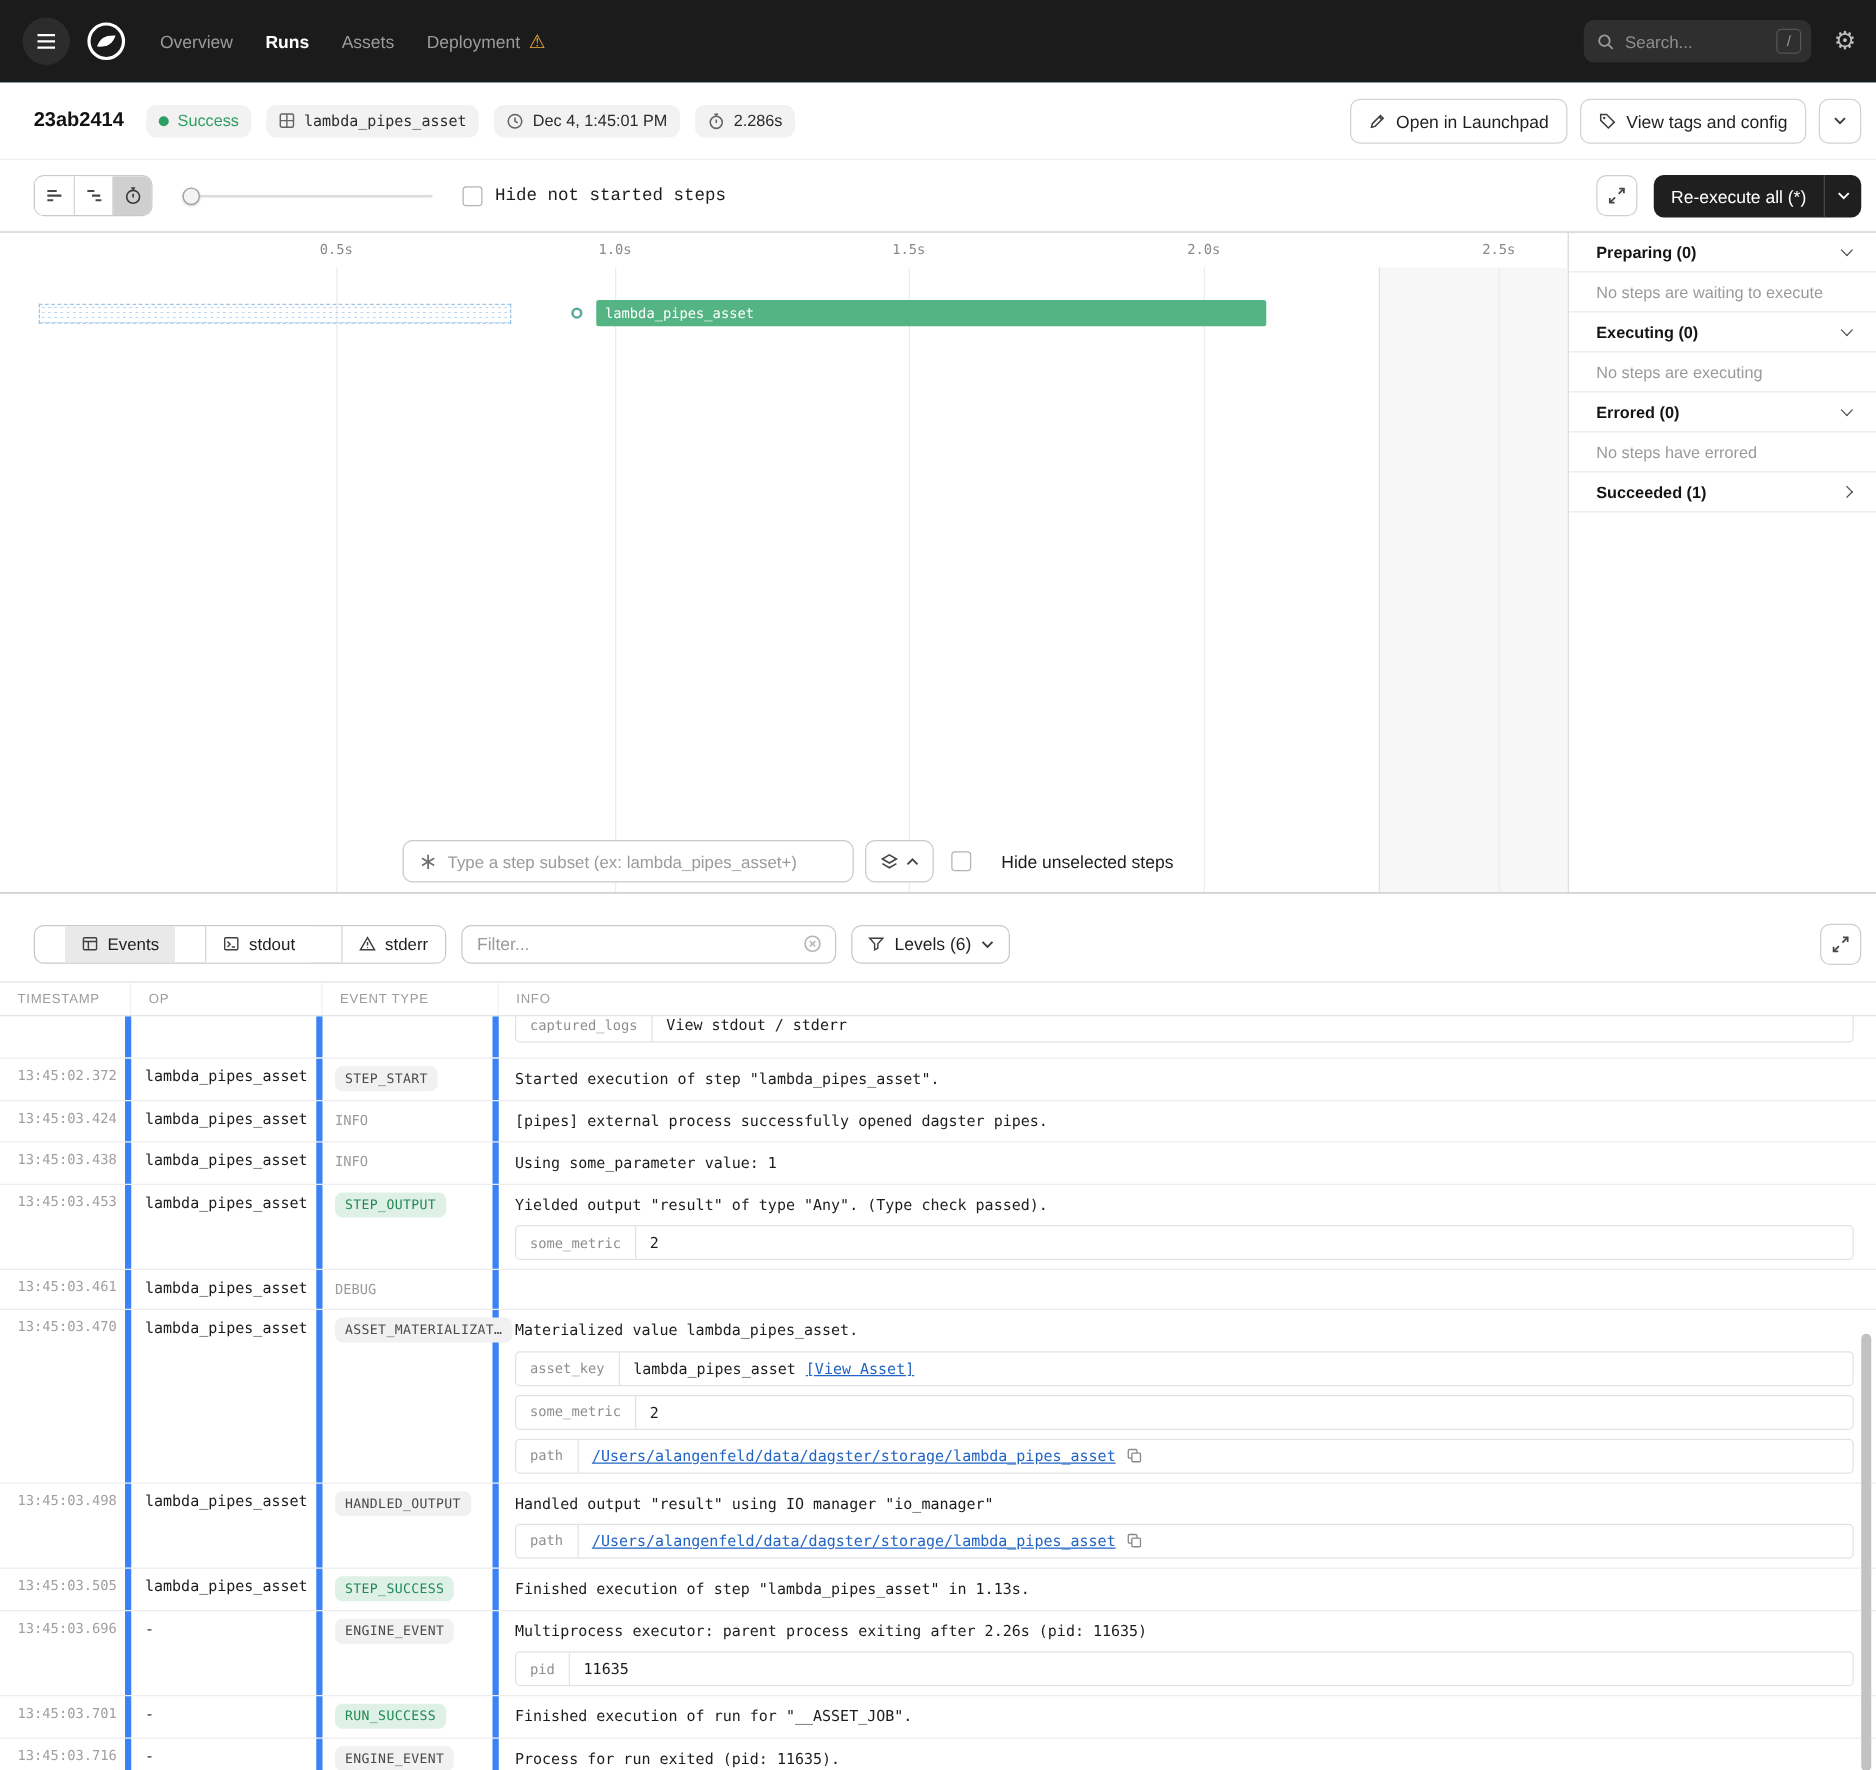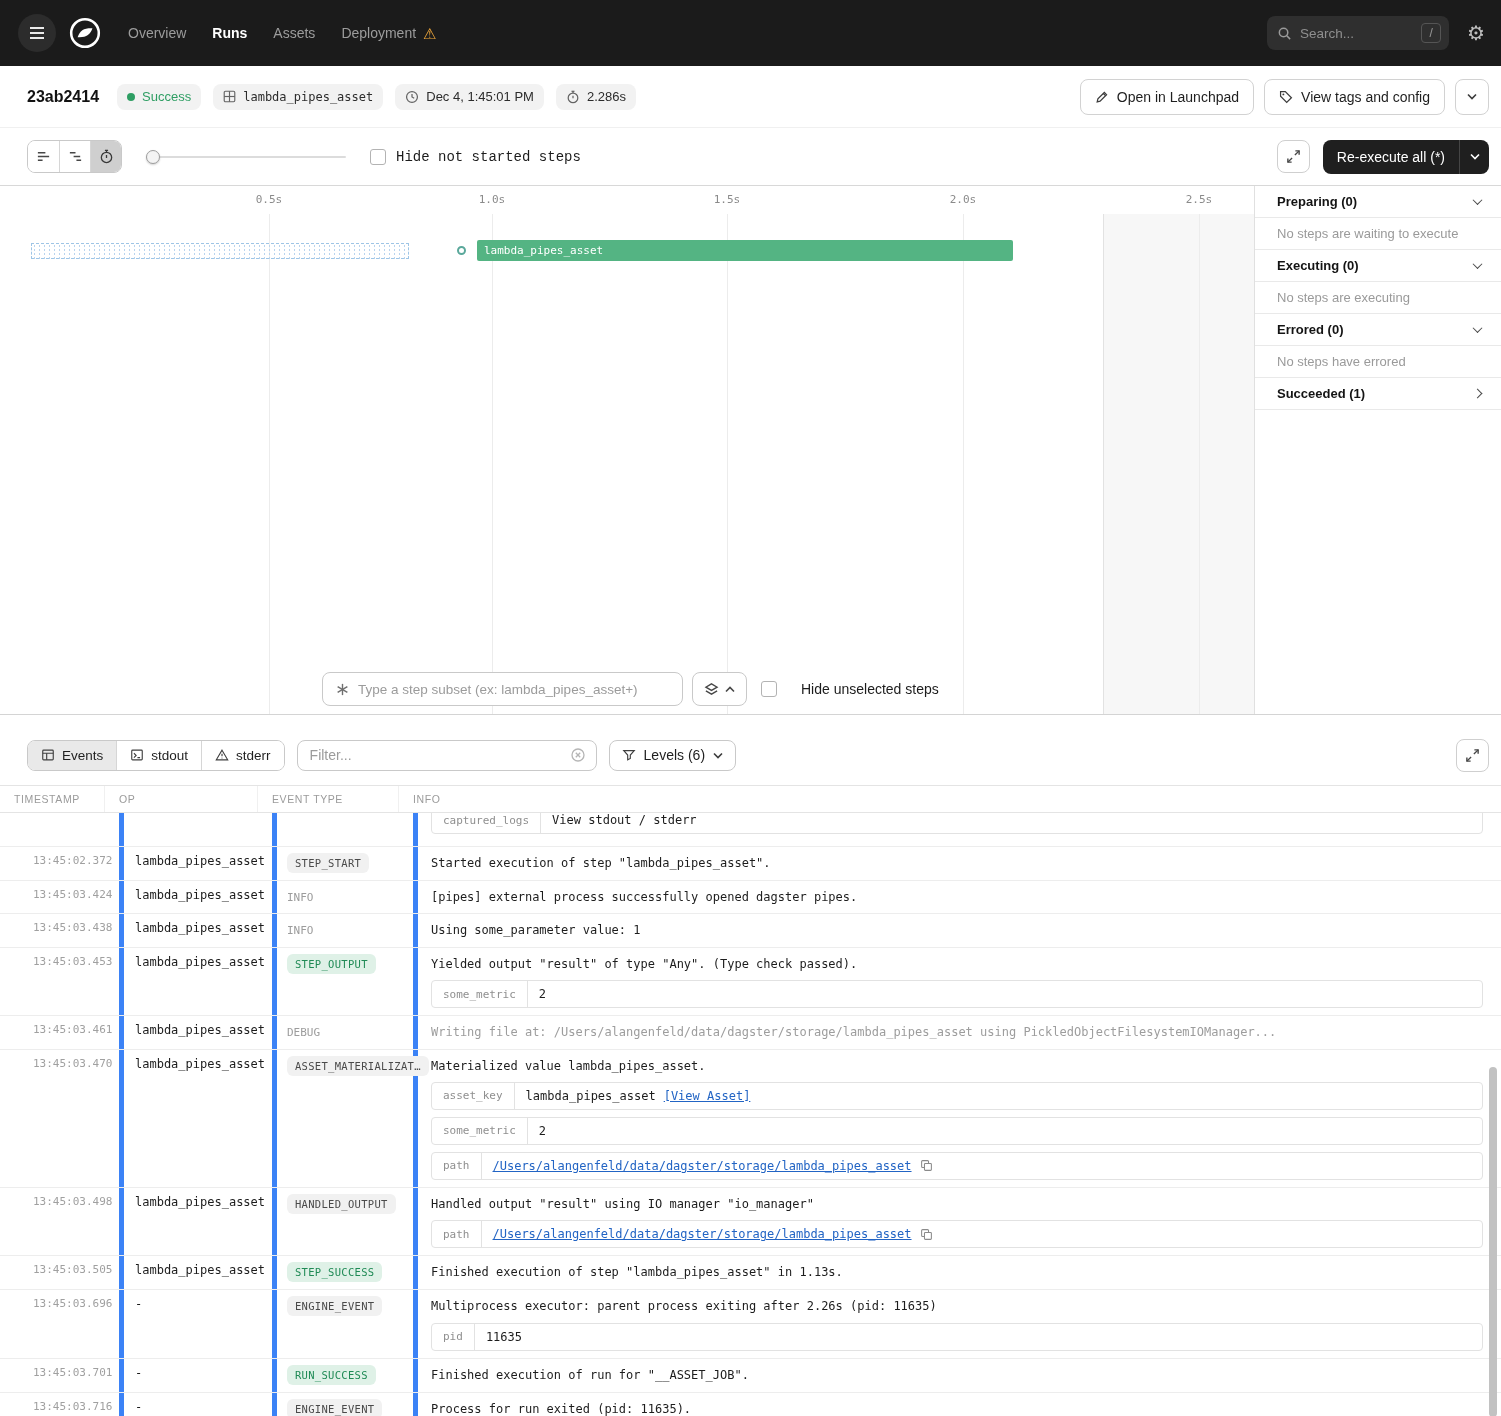--- a/index.html
+++ b/index.html
@@ -78,34 +78,34 @@
   .sp-t{font-size:13px;font-weight:700;color:#141414;}
   .sp-b{height:32px;display:flex;align-items:center;padding:0 22px;font-size:13px;color:#9a9a9a;border-bottom:1px solid #e9e9e9;}
   .chev{width:7px;height:7px;border-right:1.7px solid #4a4a4a;border-bottom:1.7px solid #4a4a4a;display:inline-block;}
   .chev.down{transform:rotate(45deg) translate(-1px,-1px);}
   .chev.right{transform:rotate(-45deg);}
 
   
   .log-panel{position:absolute;top:714px;left:0;right:0;bottom:0;border-top:1px solid #d4d4d4;background:#fff;overflow:hidden;}
   .log-toolbar{display:flex;align-items:center;gap:12px;padding:24px 12px 0 27px;height:56px;}
   .tabs{display:flex;border:1px solid #c9c9c9;border-radius:8px;overflow:hidden;height:31px;}
-  .tab{display:flex;align-items:center;gap:7px;padding:0 13px;font-size:13.5px;color:#1f1f1f;background:#fff;border:none;border-left:1px solid #d6d6d6;cursor:pointer;font-family:inherit;}
+  .tab{display:flex;align-items:center;gap:7px;padding:0 13px;font-size:13.5px;color:#1f1f1f;background:#fff;border:none;border-left:1px solid #d6d6d6;cursor:pointer;font-family:inherit;margin-left:24px;}
   .tab:first-child{border-left:none;}
   .tab.active{background:#e9e9e9;}
   .filter{width:300px;height:31px;border:1px solid #c9c9c9;border-radius:8px;display:flex;align-items:center;padding:0 10px 0 12px;gap:8px;}
   .filter input{flex:1;min-width:0;border:none;outline:none;font-size:14px;font-family:inherit;color:#333;background:transparent;}
   .filter input::placeholder{color:#9b9b9b;}
   .levels{height:31px;border:1px solid #c9c9c9;border-radius:8px;background:#fff;display:flex;align-items:center;gap:8px;padding:0 12px;font-size:14px;color:#1f1f1f;cursor:pointer;font-family:inherit;}
   .lt-spacer{flex:1;}
 
   .lt-head{display:grid;grid-template-columns:105px 153px 141px 1fr;margin-top:14px;height:28px;border-top:1px solid #e4e4e4;border-bottom:1px solid #e4e4e4;align-items:center;}
   .hc{font-size:10.5px;color:#9b9b9b;letter-spacing:.6px;padding-left:14px;border-right:1px solid #f0f0f0;height:100%;display:flex;align-items:center;}
   .hc:last-child{border-right:none;}
 
-  .log-row{display:grid;grid-template-columns:105px 153px 141px 1fr;border-bottom:1px solid #ededed;padding-left:19px;}
+  .log-row{display:grid;grid-template-columns:105px 153px 141px 1fr;border-bottom:1px solid #ededed;}
   .lc{padding:7px 10px 7px 14px;border-right:5px solid #3b82f6;min-width:0;}
   .c-ts{font-family:"DejaVu Sans Mono","Liberation Mono",monospace;font-size:11px;color:#a0a0a0;}
   .c-op{font-family:"DejaVu Sans Mono","Liberation Mono",monospace;font-size:12px;color:#1c1c1c;padding-left:11px;}
   .c-type{padding-left:10px;padding-top:6px;}
   .c-info{padding-left:13px;padding-right:18px;border-right:none;font-family:"DejaVu Sans Mono","Liberation Mono",monospace;font-size:12px;color:#1d1d1d;}
   .tag{display:inline-block;font-family:"DejaVu Sans Mono","Liberation Mono",monospace;font-size:10.5px;letter-spacing:.3px;padding:4px 8px;border-radius:6px;background:#f1f1f1;color:#4a4a4a;white-space:nowrap;}
   .tag.green{background:var(--tag-green-bg);color:var(--tag-green-text);}
   .plain-type{font-family:"DejaVu Sans Mono","Liberation Mono",monospace;font-size:11px;color:#9c9c9c;}
   .info-text{padding-top:1px;line-height:1.45;}
   .log-row.muted .info-text{color:#9d9d9d;}
@@ -439,23 +439,20 @@
               <div class="meta-value mono">
                 <span>2</span>
               </div>
             </div>
           </div>
         </div>
         <div class="log-row muted">
           <div class="lc c-ts">13:45:03.461</div>
           <div class="lc c-op">lambda_pipes_asset</div>
           <div class="lc c-type"><span class="plain-type">DEBUG</span></div>
-          <div class="lc c-info">
-            <div class="info-text">Writing file at: /Users/alangenfeld/data/dagster/storage/lambda_pipes_asset using PickledObjectFilesystemIOManager...</div>
-          </div>
         </div>
         <div class="log-row">
           <div class="lc c-ts">13:45:03.470</div>
           <div class="lc c-op">lambda_pipes_asset</div>
           <div class="lc c-type"><span class="tag gray">ASSET_MATERIALIZAT…</span></div>
           <div class="lc c-info">
             <div class="info-text">Materialized value lambda_pipes_asset.</div>
             <div class="meta-row">
               <div class="meta-label mono">asset_key</div>
               <div class="meta-value mono">

